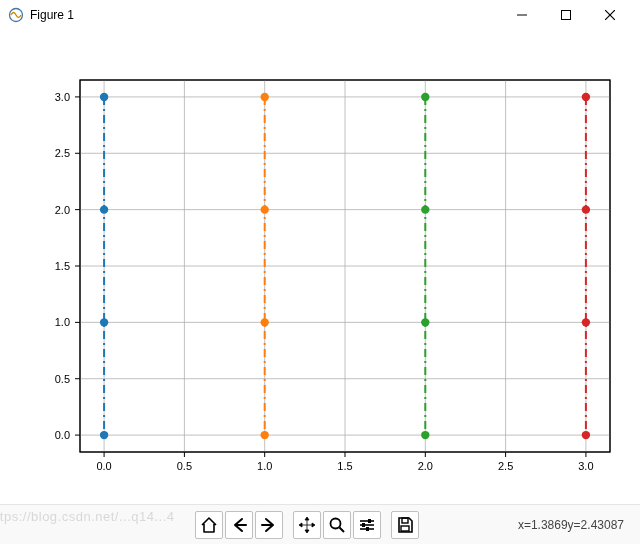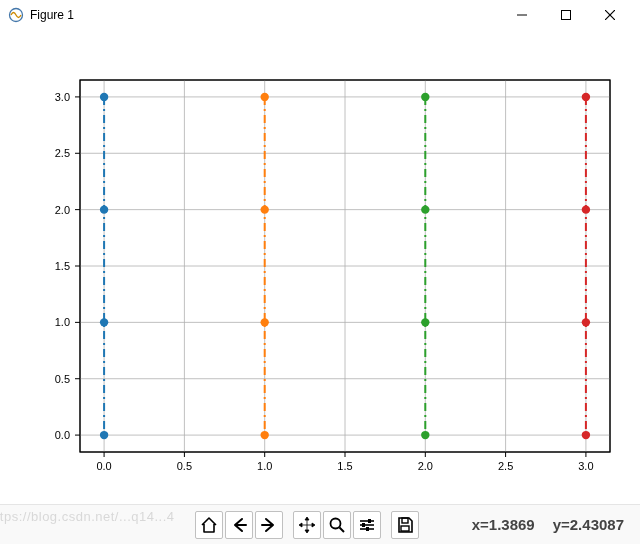--- a/index.html
+++ b/index.html
@@ -60,24 +60,23 @@
     width: 28px; height: 28px;
     display: flex; align-items: center; justify-content: center;
     border: 1px solid #c0c0c0;
     background: #fff;
     border-radius: 2px;
   }
   .tb-btn svg { display:block; }
   .coords {
     margin-left: auto;
     color: #444;
-    font-size: 15px;
-    display: flex; gap: 18px;
+    font-size: 12px;
+    display: flex; 
     padding-right: 8px;
-    font-weight: bold;
   }
   .watermark {
     position: absolute;
     right: 20px;
     bottom: 8px;
     color: rgba(120,120,120,0.25);
     font-size: 13px;
     letter-spacing: 0.5px;
     pointer-events: none;
     z-index: 0;

